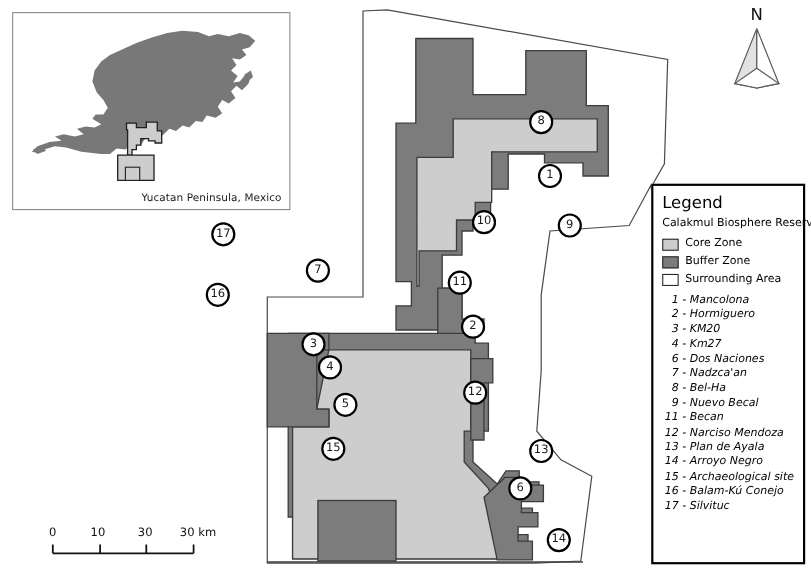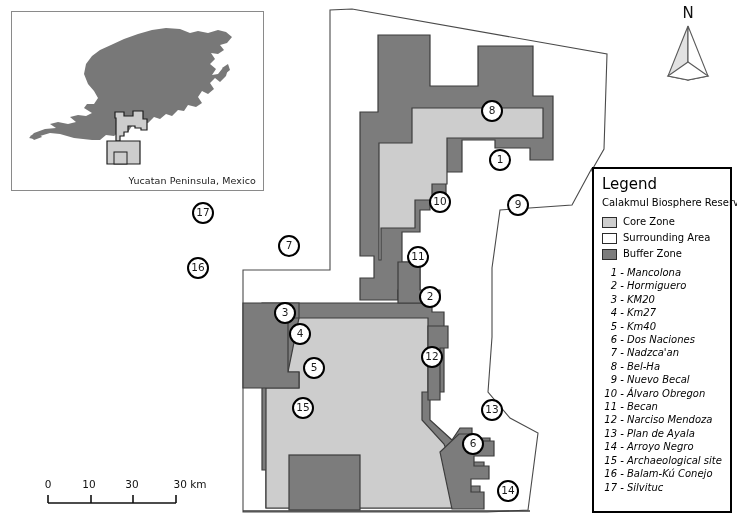--- a/index.html
+++ b/index.html
@@ -297,61 +297,59 @@
       <polygon points="26,2 26,56 46,52" fill="#ffffff" stroke="#5a5a5a" stroke-width="1.1"></polygon>
       <polygon points="26,56 6,52 26,38 46,52" fill="#ffffff" stroke="#5a5a5a" stroke-width="1.1"></polygon>
     </svg>
   </div>
 
   <div class="scalebar">
     <div class="scalebar-labels">
       <span style="left:6px;">0</span>
       <span style="left:47px;">10</span>
       <span style="left:90px;">30</span>
-      <span style="left:148px;">30 km</span>
+      <span style="left:138px;">30 km</span>
     </div>
     <svg width="150" height="16" viewBox="0 0 150 16" style="position:absolute;left:0;top:15px;">
       <line x1="6" y1="10" x2="134" y2="10" stroke="#111" stroke-width="1.6"></line>
       <line x1="6" y1="2" x2="6" y2="10" stroke="#111" stroke-width="1.6"></line>
       <line x1="49" y1="2" x2="49" y2="10" stroke="#111" stroke-width="1.6"></line>
       <line x1="91" y1="2" x2="91" y2="10" stroke="#111" stroke-width="1.6"></line>
       <line x1="134" y1="2" x2="134" y2="10" stroke="#111" stroke-width="1.6"></line>
     </svg>
   </div>
 
   <div class="legend">
     <div class="legend-title">Legend</div>
     <div class="legend-subtitle">Calakmul Biosphere Reserve</div>
 
     <div class="legend-swatches">
       <div class="swatch-row">
         <span class="swatch" style="background:#cdcdcd;"></span>
         <span class="swatch-label">Core Zone</span>
       </div>
       <div class="swatch-row">
+        <span class="swatch" style="background:#7c7c7c;"></span>
+        <span class="swatch-label">Buffer Zone</span>
+      </div>
+      <div class="swatch-row">
         <span class="swatch" style="background:#ffffff;"></span>
         <span class="swatch-label">Surrounding Area</span>
-      </div>
-      <div class="swatch-row">
-        <span class="swatch" style="background:#7c7c7c;"></span>
-        <span class="swatch-label">Buffer Zone</span>
       </div>
     </div>
 
     <ul class="legend-list">
       <li><span class="lnum">1</span> - <span>Mancolona</span></li>
       <li><span class="lnum">2</span> - <span>Hormiguero</span></li>
       <li><span class="lnum">3</span> - <span>KM20</span></li>
       <li><span class="lnum">4</span> - <span>Km27</span></li>
-      <li><span class="lnum">5</span> - <span>Km40</span></li>
       <li><span class="lnum">6</span> - <span>Dos Naciones</span></li>
       <li><span class="lnum">7</span> - <span>Nadzca'an</span></li>
       <li><span class="lnum">8</span> - <span>Bel-Ha</span></li>
       <li><span class="lnum">9</span> - <span>Nuevo Becal</span></li>
-      <li><span class="lnum">10</span> - <span>Álvaro Obregon</span></li>
       <li><span class="lnum">11</span> - <span>Becan</span></li>
       <li><span class="lnum">12</span> - <span>Narciso Mendoza</span></li>
       <li><span class="lnum">13</span> - <span>Plan de Ayala</span></li>
       <li><span class="lnum">14</span> - <span>Arroyo Negro</span></li>
       <li><span class="lnum">15</span> - <span>Archaeological site</span></li>
       <li><span class="lnum">16</span> - <span>Balam-Kú Conejo</span></li>
       <li><span class="lnum">17</span> - <span>Silvituc</span></li>
     </ul>
   </div>
 

